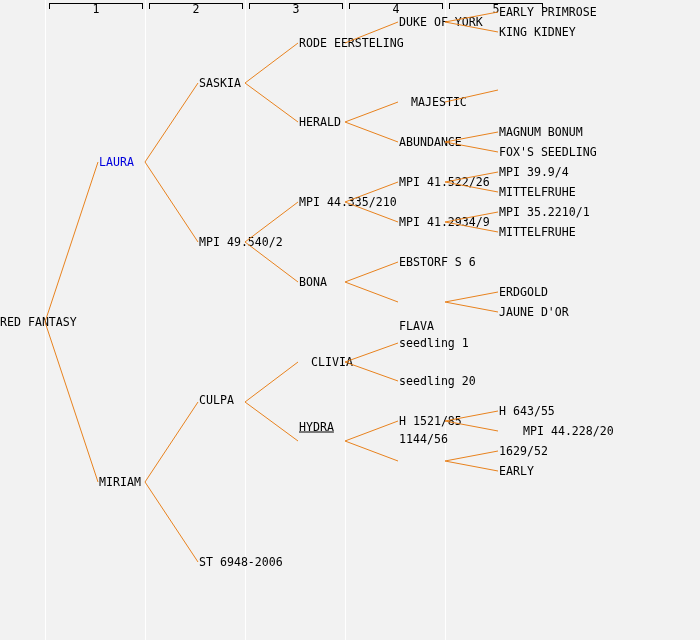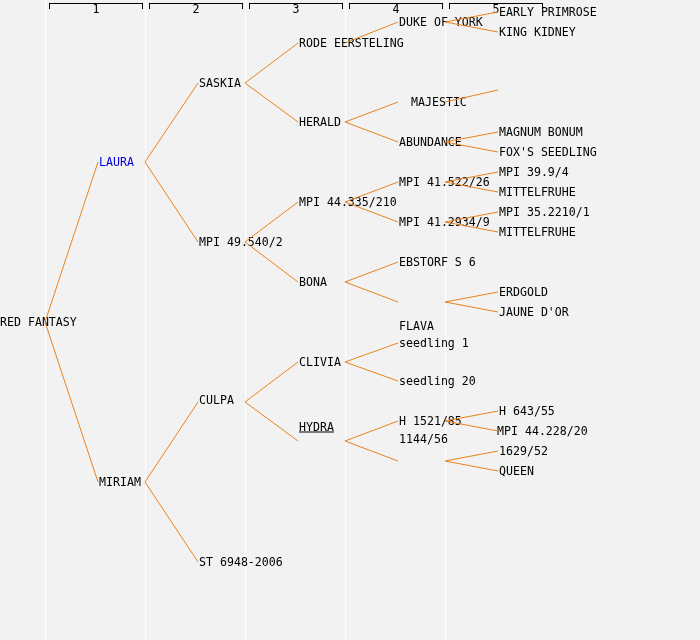--- a/index.html
+++ b/index.html
@@ -62,21 +62,21 @@
       <div class="node" style="left: 99px; top: 162px; color: rgb(0, 0, 221);">LAURA</div>
       <div class="node" style="left: 99px; top: 482px;">MIRIAM</div>
       <div class="node" style="left: 199px; top: 83px;">SASKIA</div>
       <div class="node" style="left: 199px; top: 242px;">MPI 49.540/2</div>
       <div class="node" style="left: 199px; top: 400px;">CULPA</div>
       <div class="node" style="left: 199px; top: 562px;">ST 6948-2006</div>
       <div class="node" style="left: 299px; top: 43px;">RODE EERSTELING</div>
       <div class="node" style="left: 299px; top: 122px;">HERALD</div>
       <div class="node" style="left: 299px; top: 202px;">MPI 44.335/210</div>
       <div class="node" style="left: 299px; top: 282px;">BONA</div>
-      <div class="node" style="left: 299px; top: 362px;">CLIVIA</div>
+      <div class="node" style="left: 311px; top: 362px;">CLIVIA</div>
       <div class="node" style="left: 299px; top: 427px; text-decoration: underline;">HYDRA</div>
       <div class="node" style="left: 399px; top: 22px;">DUKE OF YORK</div>
       <div class="node" style="left: 399px; top: 102px; margin-left: 12px;">MAJESTIC</div>
       <div class="node" style="left: 399px; top: 142px;">ABUNDANCE</div>
       <div class="node" style="left: 399px; top: 182px; text-align: right;">MPI 41.522/26</div>
       <div class="node" style="left: 399px; top: 222px;">MPI 41.2934/9</div>
       <div class="node" style="left: 399px; top: 262px;">EBSTORF S 6</div>
       <div class="node" style="left: 399px; top: 302px; margin-top: 24px;">FLAVA</div>
       <div class="node" style="left: 399px; top: 343px;">seedling 1</div>
       <div class="node" style="left: 399px; top: 381px;">seedling 20</div>
@@ -86,23 +86,23 @@
       <div class="node" style="left: 499px; top: 32px;">KING KIDNEY</div>
       <div class="node" style="left: 499px; top: 132px;">MAGNUM BONUM</div>
       <div class="node" style="left: 499px; top: 152px;">FOX'S SEEDLING</div>
       <div class="node" style="left: 499px; top: 172px;">MPI 39.9/4</div>
       <div class="node" style="left: 499px; top: 192px;">MITTELFRUHE</div>
       <div class="node" style="left: 499px; top: 212px;">MPI 35.2210/1</div>
       <div class="node" style="left: 499px; top: 232px;">MITTELFRUHE</div>
       <div class="node" style="left: 499px; top: 292px;">ERDGOLD</div>
       <div class="node" style="left: 499px; top: 312px;">JAUNE D'OR</div>
       <div class="node" style="left: 499px; top: 411px;">H 643/55</div>
-      <div class="node" style="left: 482px; top: 431px; padding-left: 15px;">MPI 44.228/20</div>
+      <div class="node" style="left: 508px; top: 431px; padding-left: 15px;">MPI 44.228/20</div>
       <div class="node" style="left: 499px; top: 451px;">1629/52</div>
-      <div class="node" style="left: 499px; top: 471px;">QUEEN</div>
+      <div class="node" style="left: 499px; top: 471px;">EARLY</div>
     </div>
   <svg id="edges-layer" width="700" height="640">
       <line x1="45" y1="322" x2="98" y2="162" stroke="#e8821e" stroke-width="1"></line>
       <line x1="45" y1="322" x2="98" y2="482" stroke="#e8821e" stroke-width="1"></line>
       <line x1="145" y1="162" x2="198" y2="83" stroke="#e8821e" stroke-width="1"></line>
       <line x1="145" y1="162" x2="198" y2="242" stroke="#e8821e" stroke-width="1"></line>
       <line x1="245" y1="83" x2="298" y2="43" stroke="#e8821e" stroke-width="1"></line>
       <line x1="245" y1="83" x2="298" y2="122" stroke="#e8821e" stroke-width="1"></line>
       <line x1="345" y1="43" x2="398" y2="22" stroke="#e8821e" stroke-width="1"></line>
       <line x1="445" y1="22" x2="498" y2="12" stroke="#e8821e" stroke-width="1"></line>

